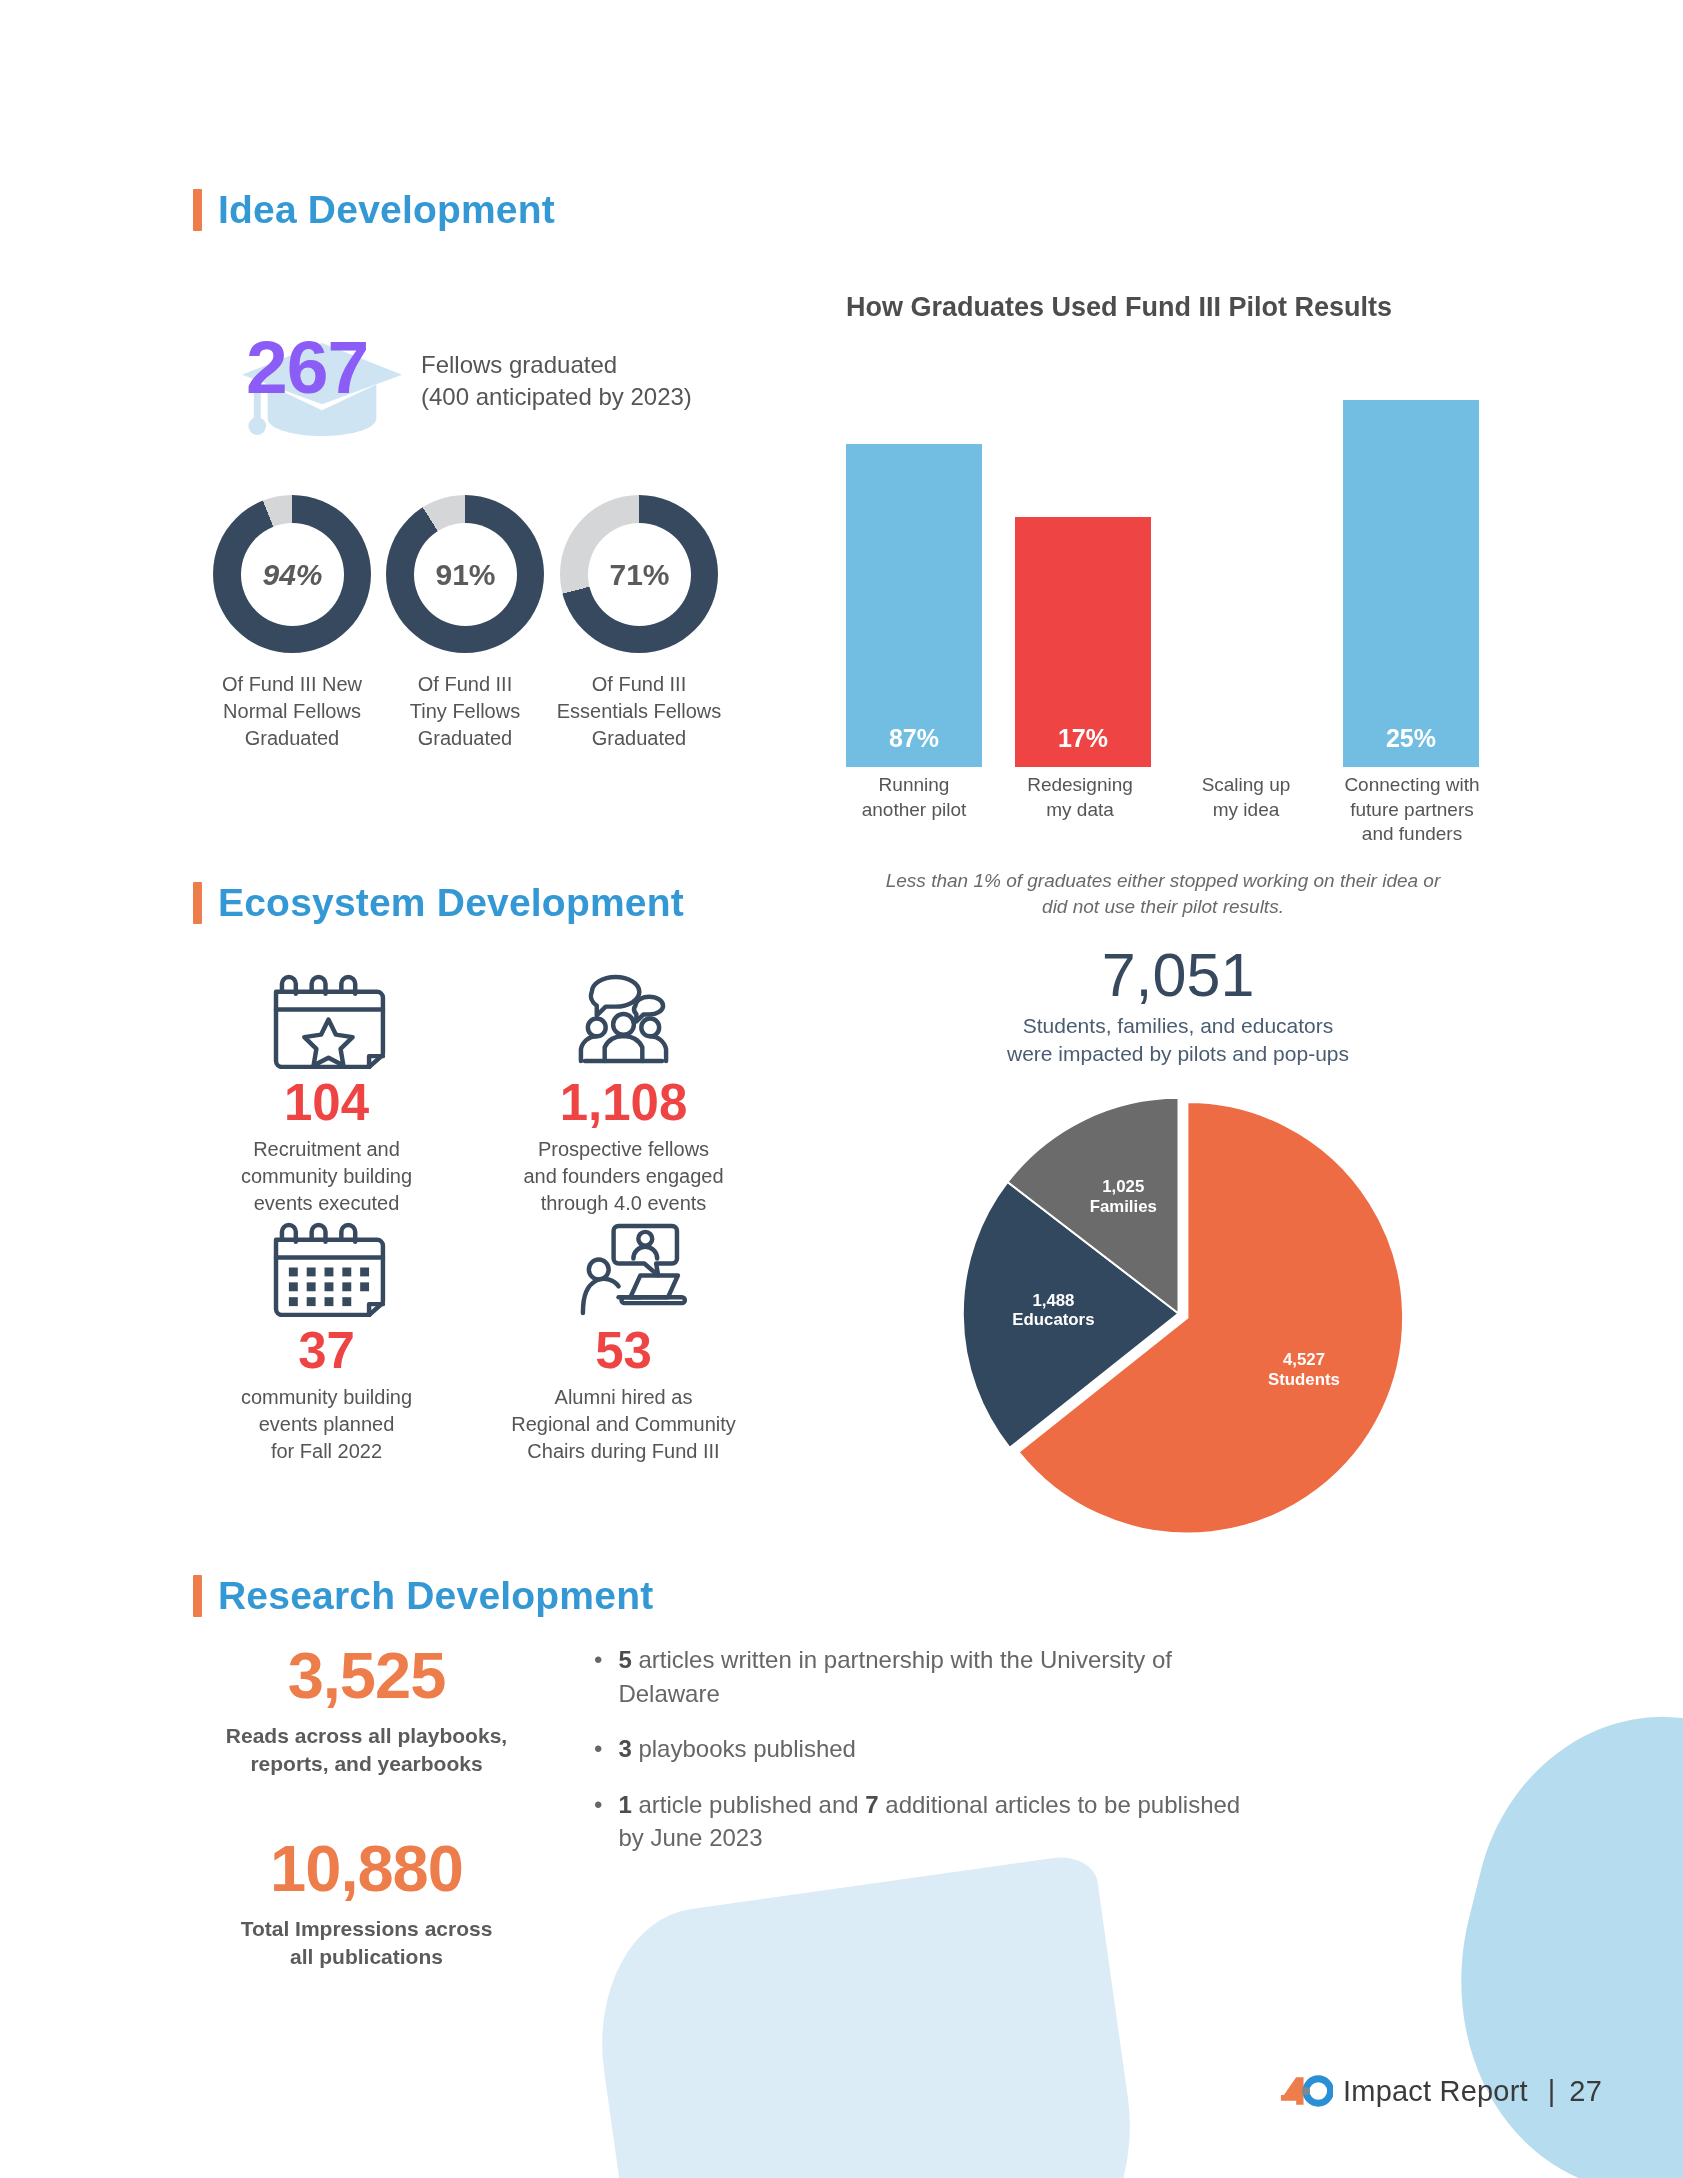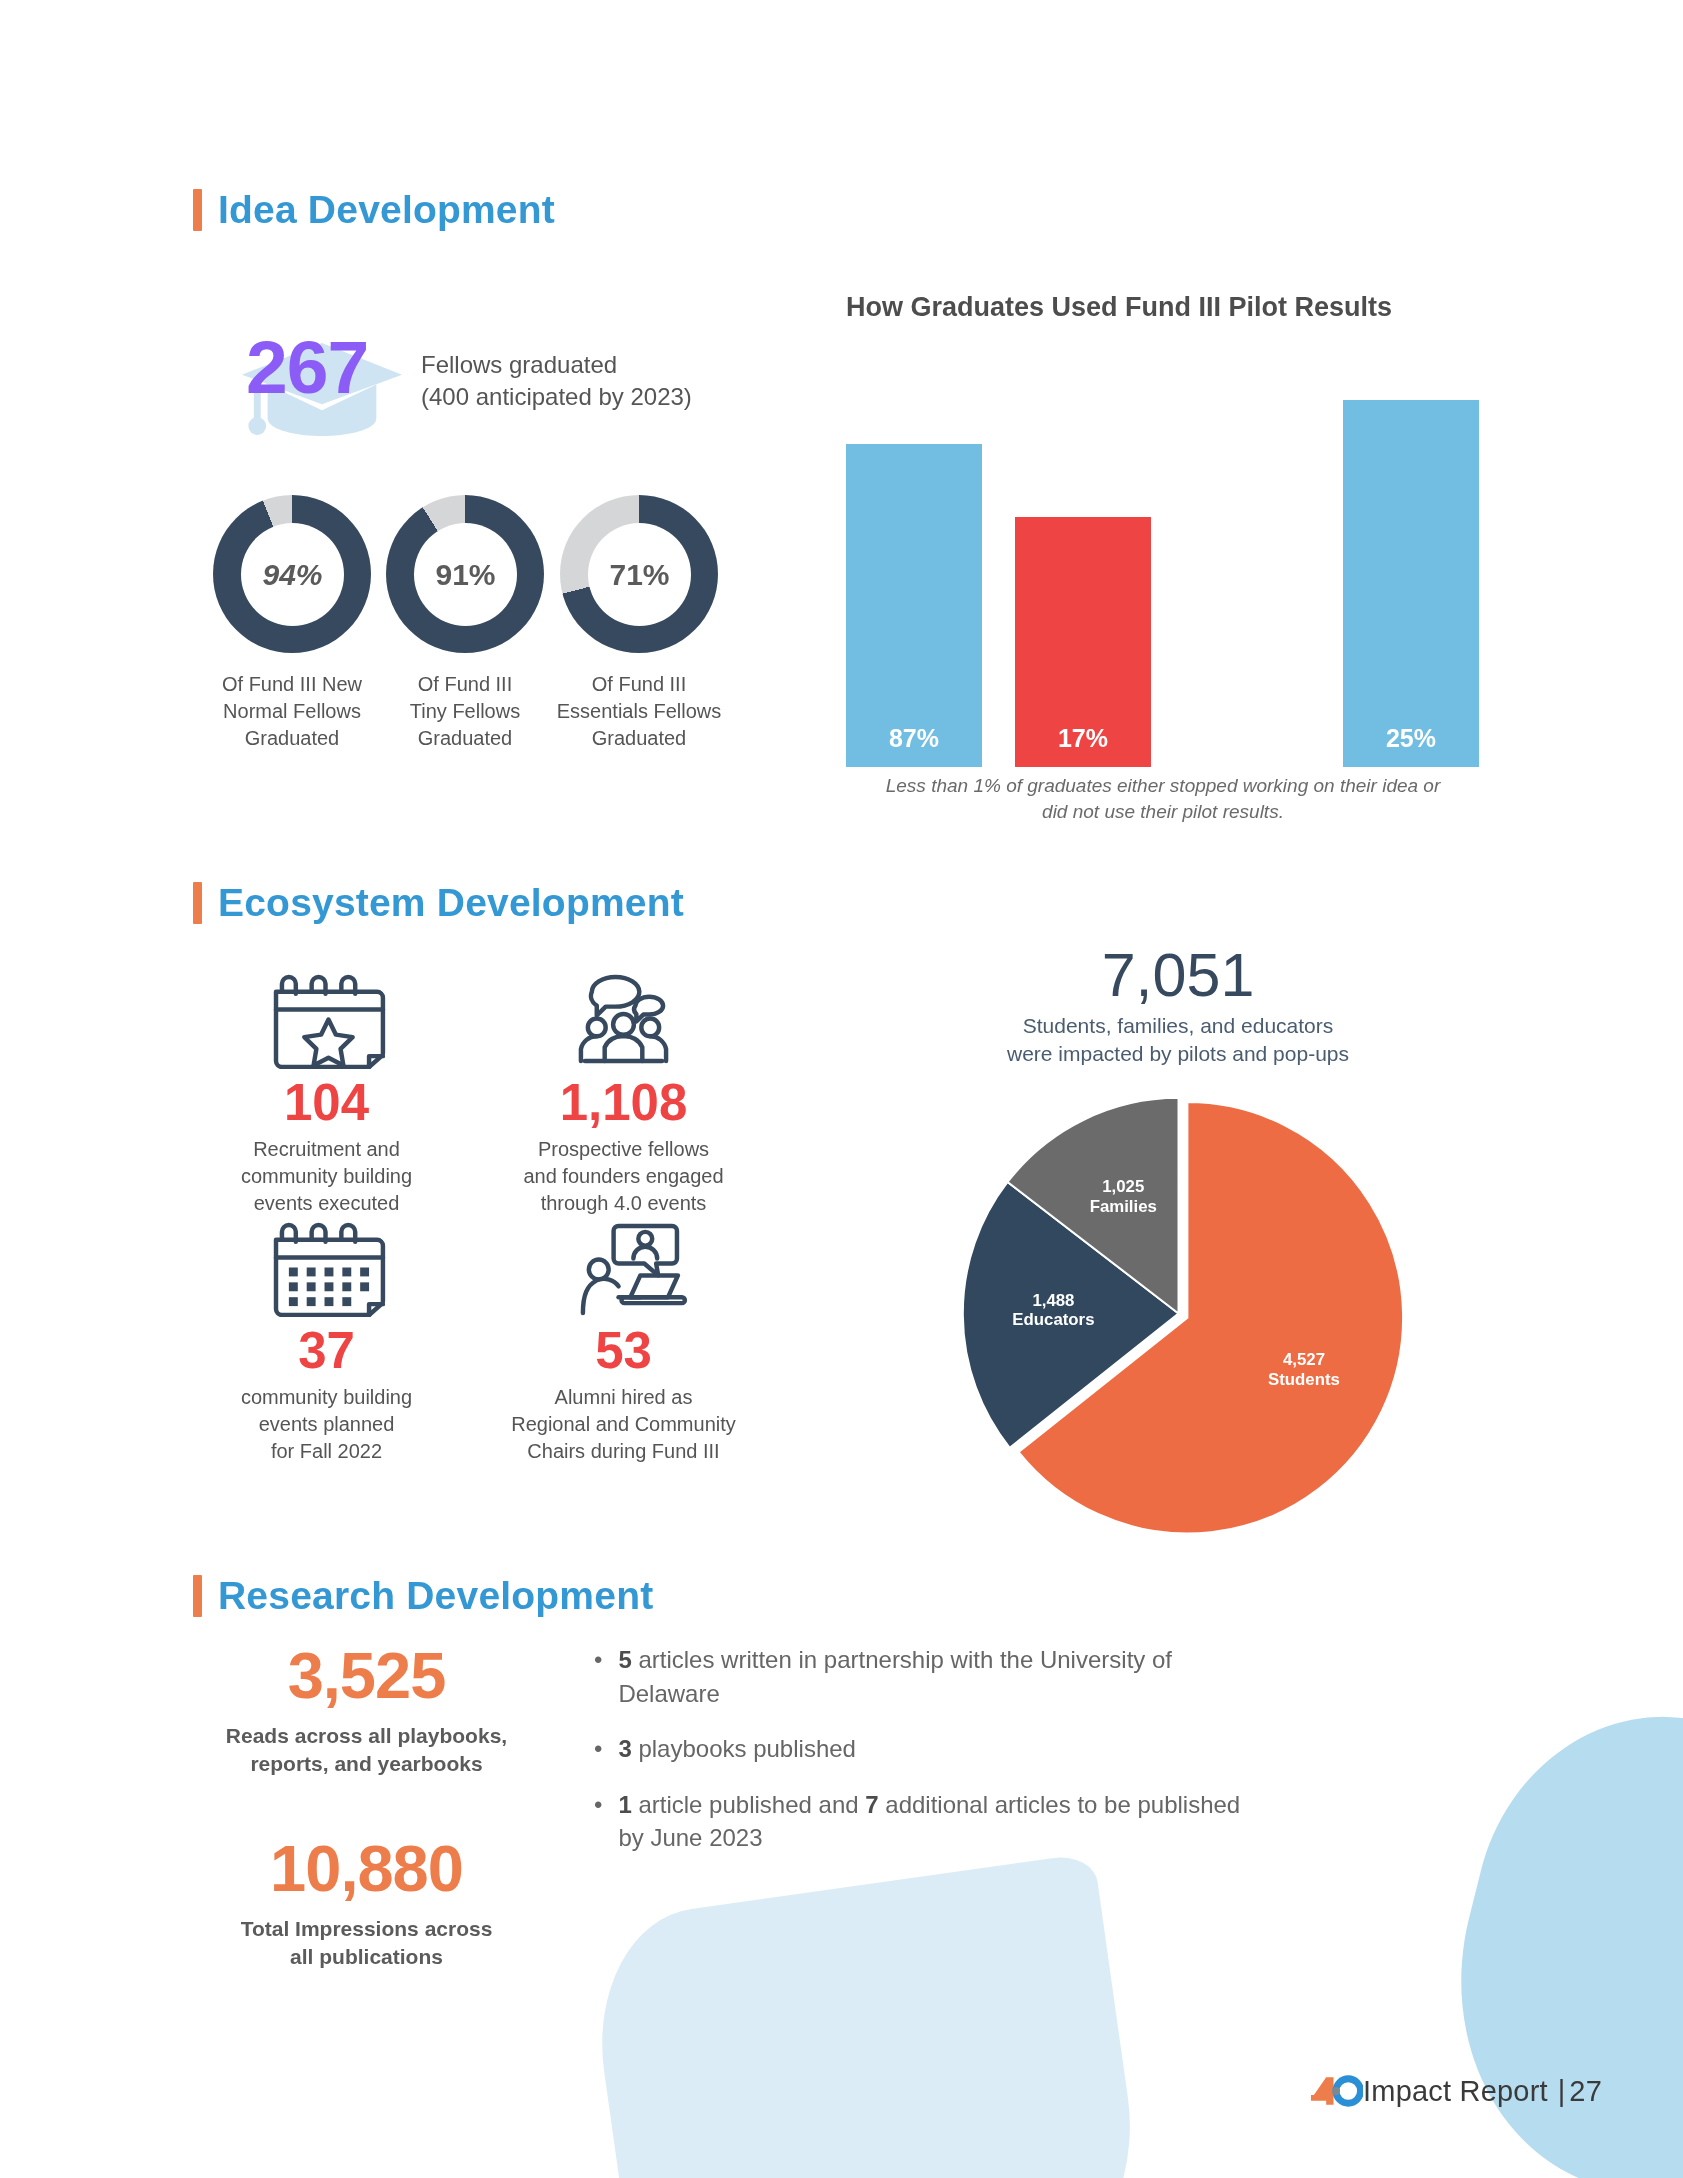--- a/index.html
+++ b/index.html
@@ -83,21 +83,21 @@
   .res-cap{font-size:21px;font-weight:bold;color:#5b5b5b;line-height:1.35;
            margin-top:14px;white-space:pre-line;}
   .res-list{position:absolute;left:594px;top:1643px;width:673px;}
   .res-item{display:flex;gap:16px;font-size:24px;color:#666;line-height:1.4;
             margin-bottom:22px;}
   .res-bullet{font-size:24px;line-height:1.4;color:#666;}
   .res-item b{color:#4d4d4d;font-weight:bold;}
 
   
   .footer{position:absolute;right:81px;top:2074px;display:flex;align-items:center;
-          z-index:5;}
+          gap:10px;z-index:5;}
   .foot-txt{font-size:29px;color:#3a3a3a;letter-spacing:0.2px;}
   .foot-sep{font-size:29px;color:#3a3a3a;margin:0 4px 0 10px;}
 </style>
 </head>
 <body>
 
 <div class="blob blob-left"></div>
 <div class="blob blob-right"></div>
 
 <div class="page">
@@ -151,20 +151,31 @@
     <div class="bc-plot" id="bc-plot">
         <div class="bar" style="left: 0px; width: 136px; height: 323px; background: rgb(114, 190, 226);">
           <div class="bar-val">87%</div>
         </div>
         <div class="bar" style="left: 169px; width: 136px; height: 250px; background: #ef4444;">
           <div class="bar-val">17%</div>
         </div>
         <div class="bar" style="left: 497px; width: 136px; height: 367px; background: rgb(114, 190, 226);">
           <div class="bar-val">25%</div>
         </div>
+      </div>
+    <div class="bc-labels" id="bc-labels">
+        <div class="bc-lab" style="left: -10px; width: 156px;">Running
+another pilot</div>
+        <div class="bc-lab" style="left: 156px; width: 156px;">Redesigning
+my data</div>
+        <div class="bc-lab" style="left: 322px; width: 156px;">Scaling up
+my idea</div>
+        <div class="bc-lab" style="left: 488px; width: 156px;">Connecting with
+future partners
+and funders</div>
       </div>
     <div class="bc-note">Less than 1% of graduates either stopped working on their idea or
 did not use their pilot results.</div>
   </div>
 
   <div class="sec-head" style="left:193px;top:881px;">
     <div class="sec-bar"></div>
     <div class="sec-title">Ecosystem Development</div>
   </div>
 

